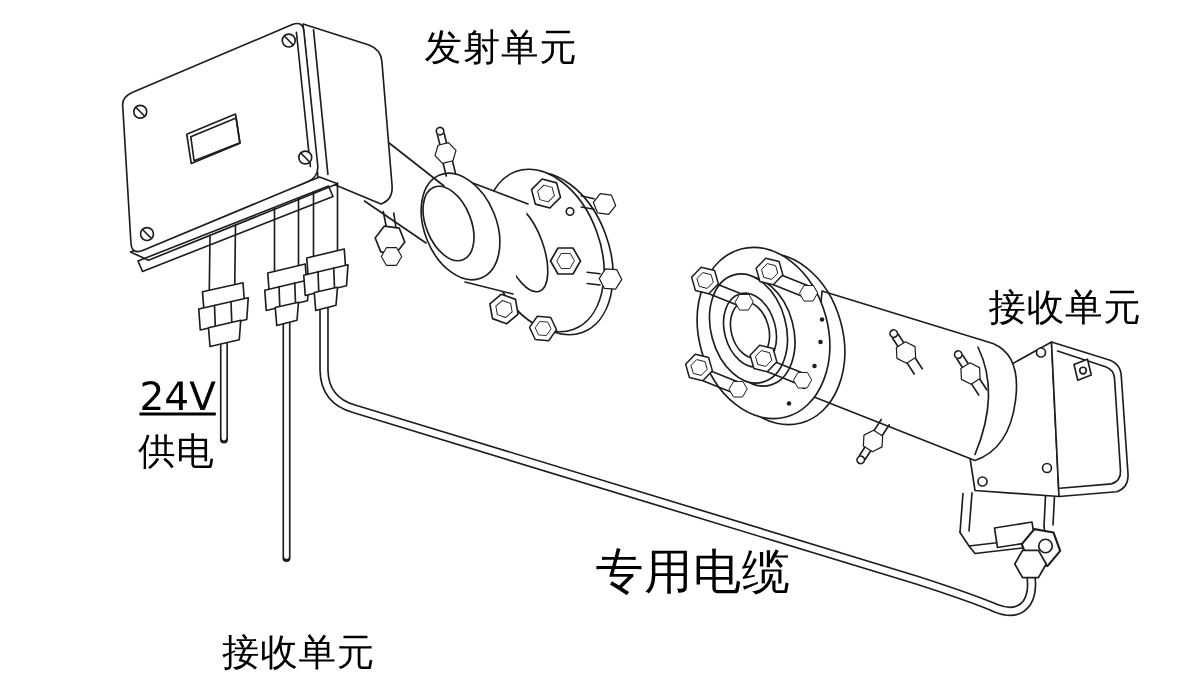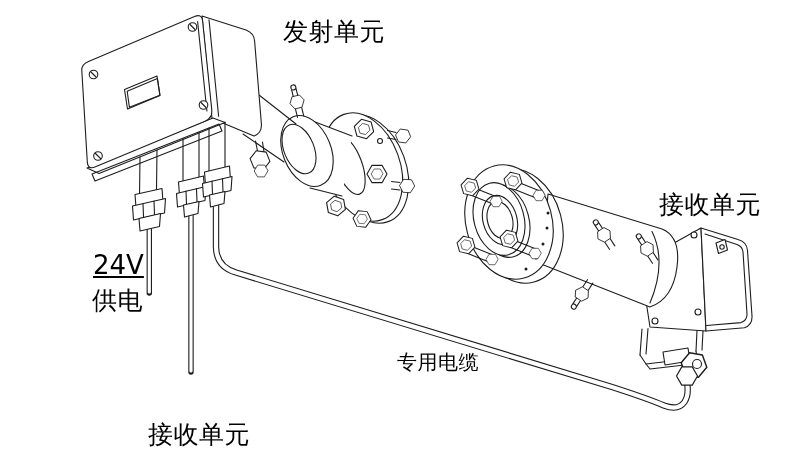--- a/index.html
+++ b/index.html
@@ -6,21 +6,21 @@
   .stage{position:relative;width:800px;height:465px;background:#fff;overflow:hidden;
          font-family:"DejaVu Sans","Liberation Sans",sans-serif;}
   .stage svg{position:absolute;left:0;top:0;}
   .lbl{position:absolute;white-space:nowrap;line-height:1;color:#000;font-weight:500;letter-spacing:0.5px;}
   #lbl-tx{left:283px;top:21px;font-size:25px;font-family:Liberation Mono, monospace;}
   #lbl-rx{left:659px;top:192px;font-size:25px;}
   #lbl-pw1{left:93px;top:252px;font-size:26px;letter-spacing:0;text-decoration:underline;}
   #lbl-pw2{left:92px;top:290px;font-size:25px;font-family:Liberation Mono, monospace;}
   #lbl-sg1{left:141px;top:385px;font-size:27px;letter-spacing:-0.5px;}
   #lbl-sg2{left:148px;top:422px;font-size:25px;}
-  #lbl-cb{left:397px;top:352px;font-size:20px;}
+  #lbl-cb{left:397px;top:365px;font-size:32px;}
 </style>
 </head>
 <body>
 
 <div class="stage">
 
 <svg width="800" height="465" viewBox="0 0 800 465">
   <defs>
     <polygon id="hex" points="10,0 5,8.66 -5,8.66 -10,0 -5,-8.66 5,-8.66"></polygon>
     <g id="nip">

